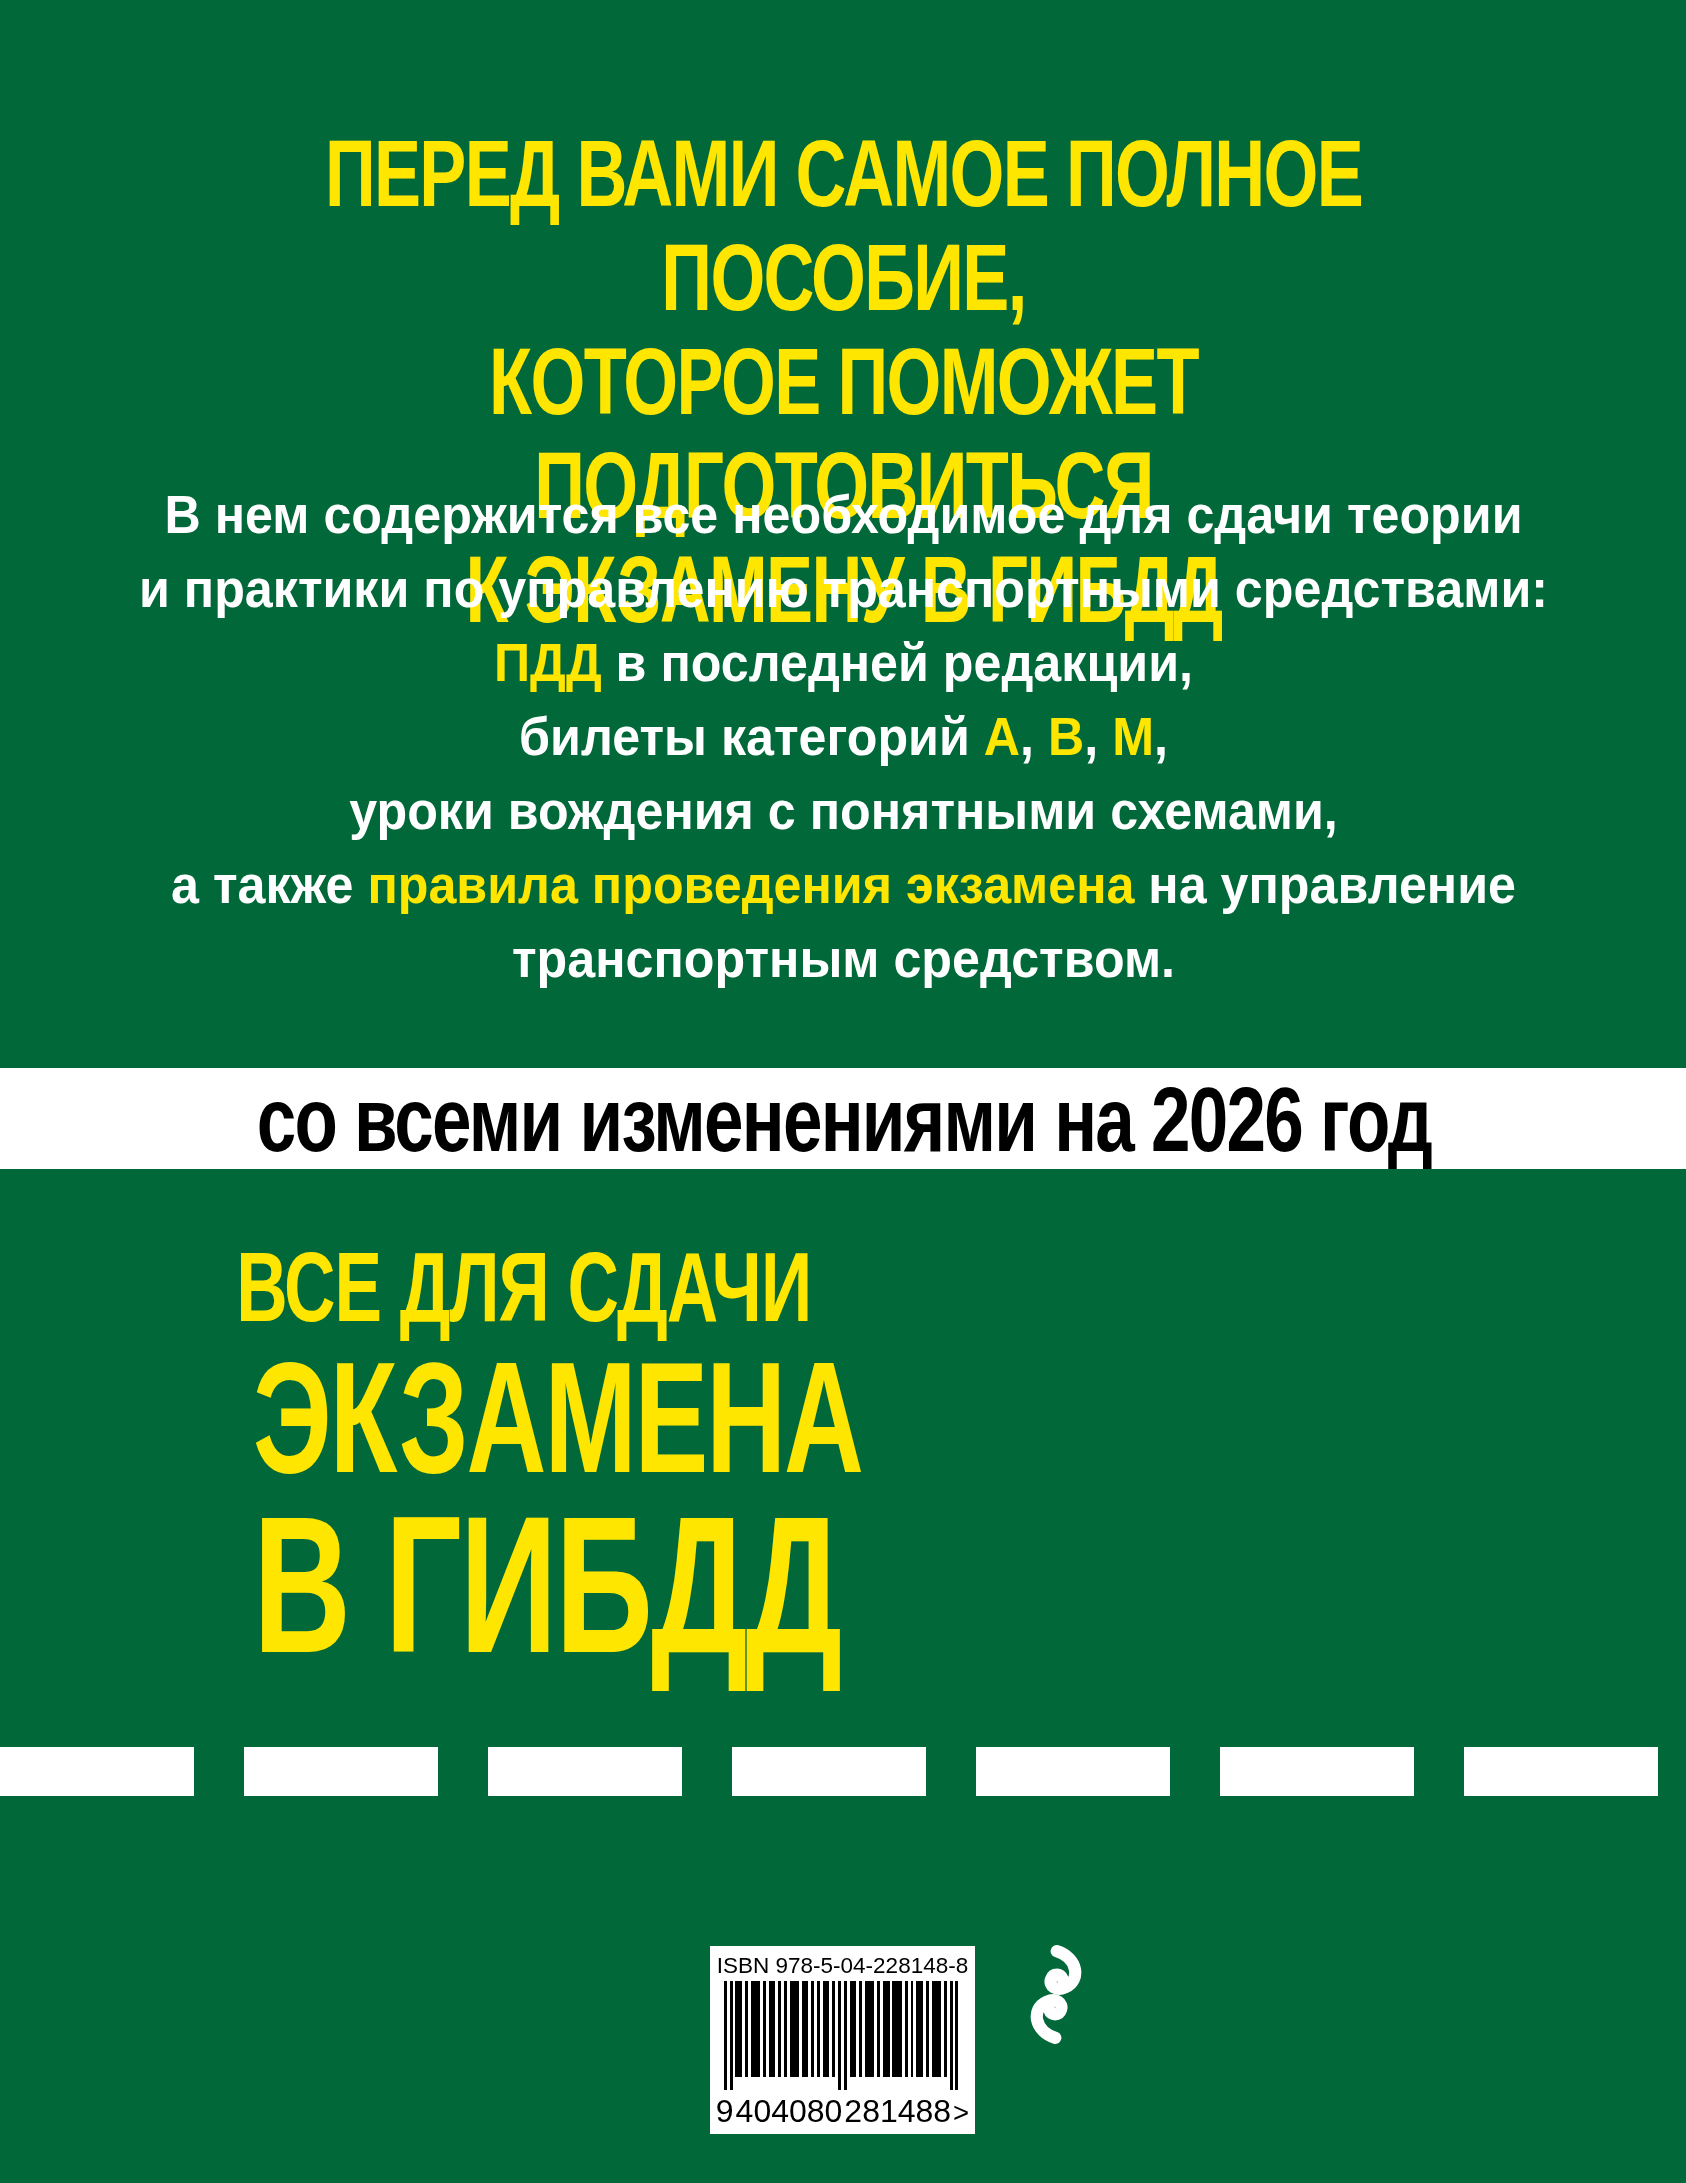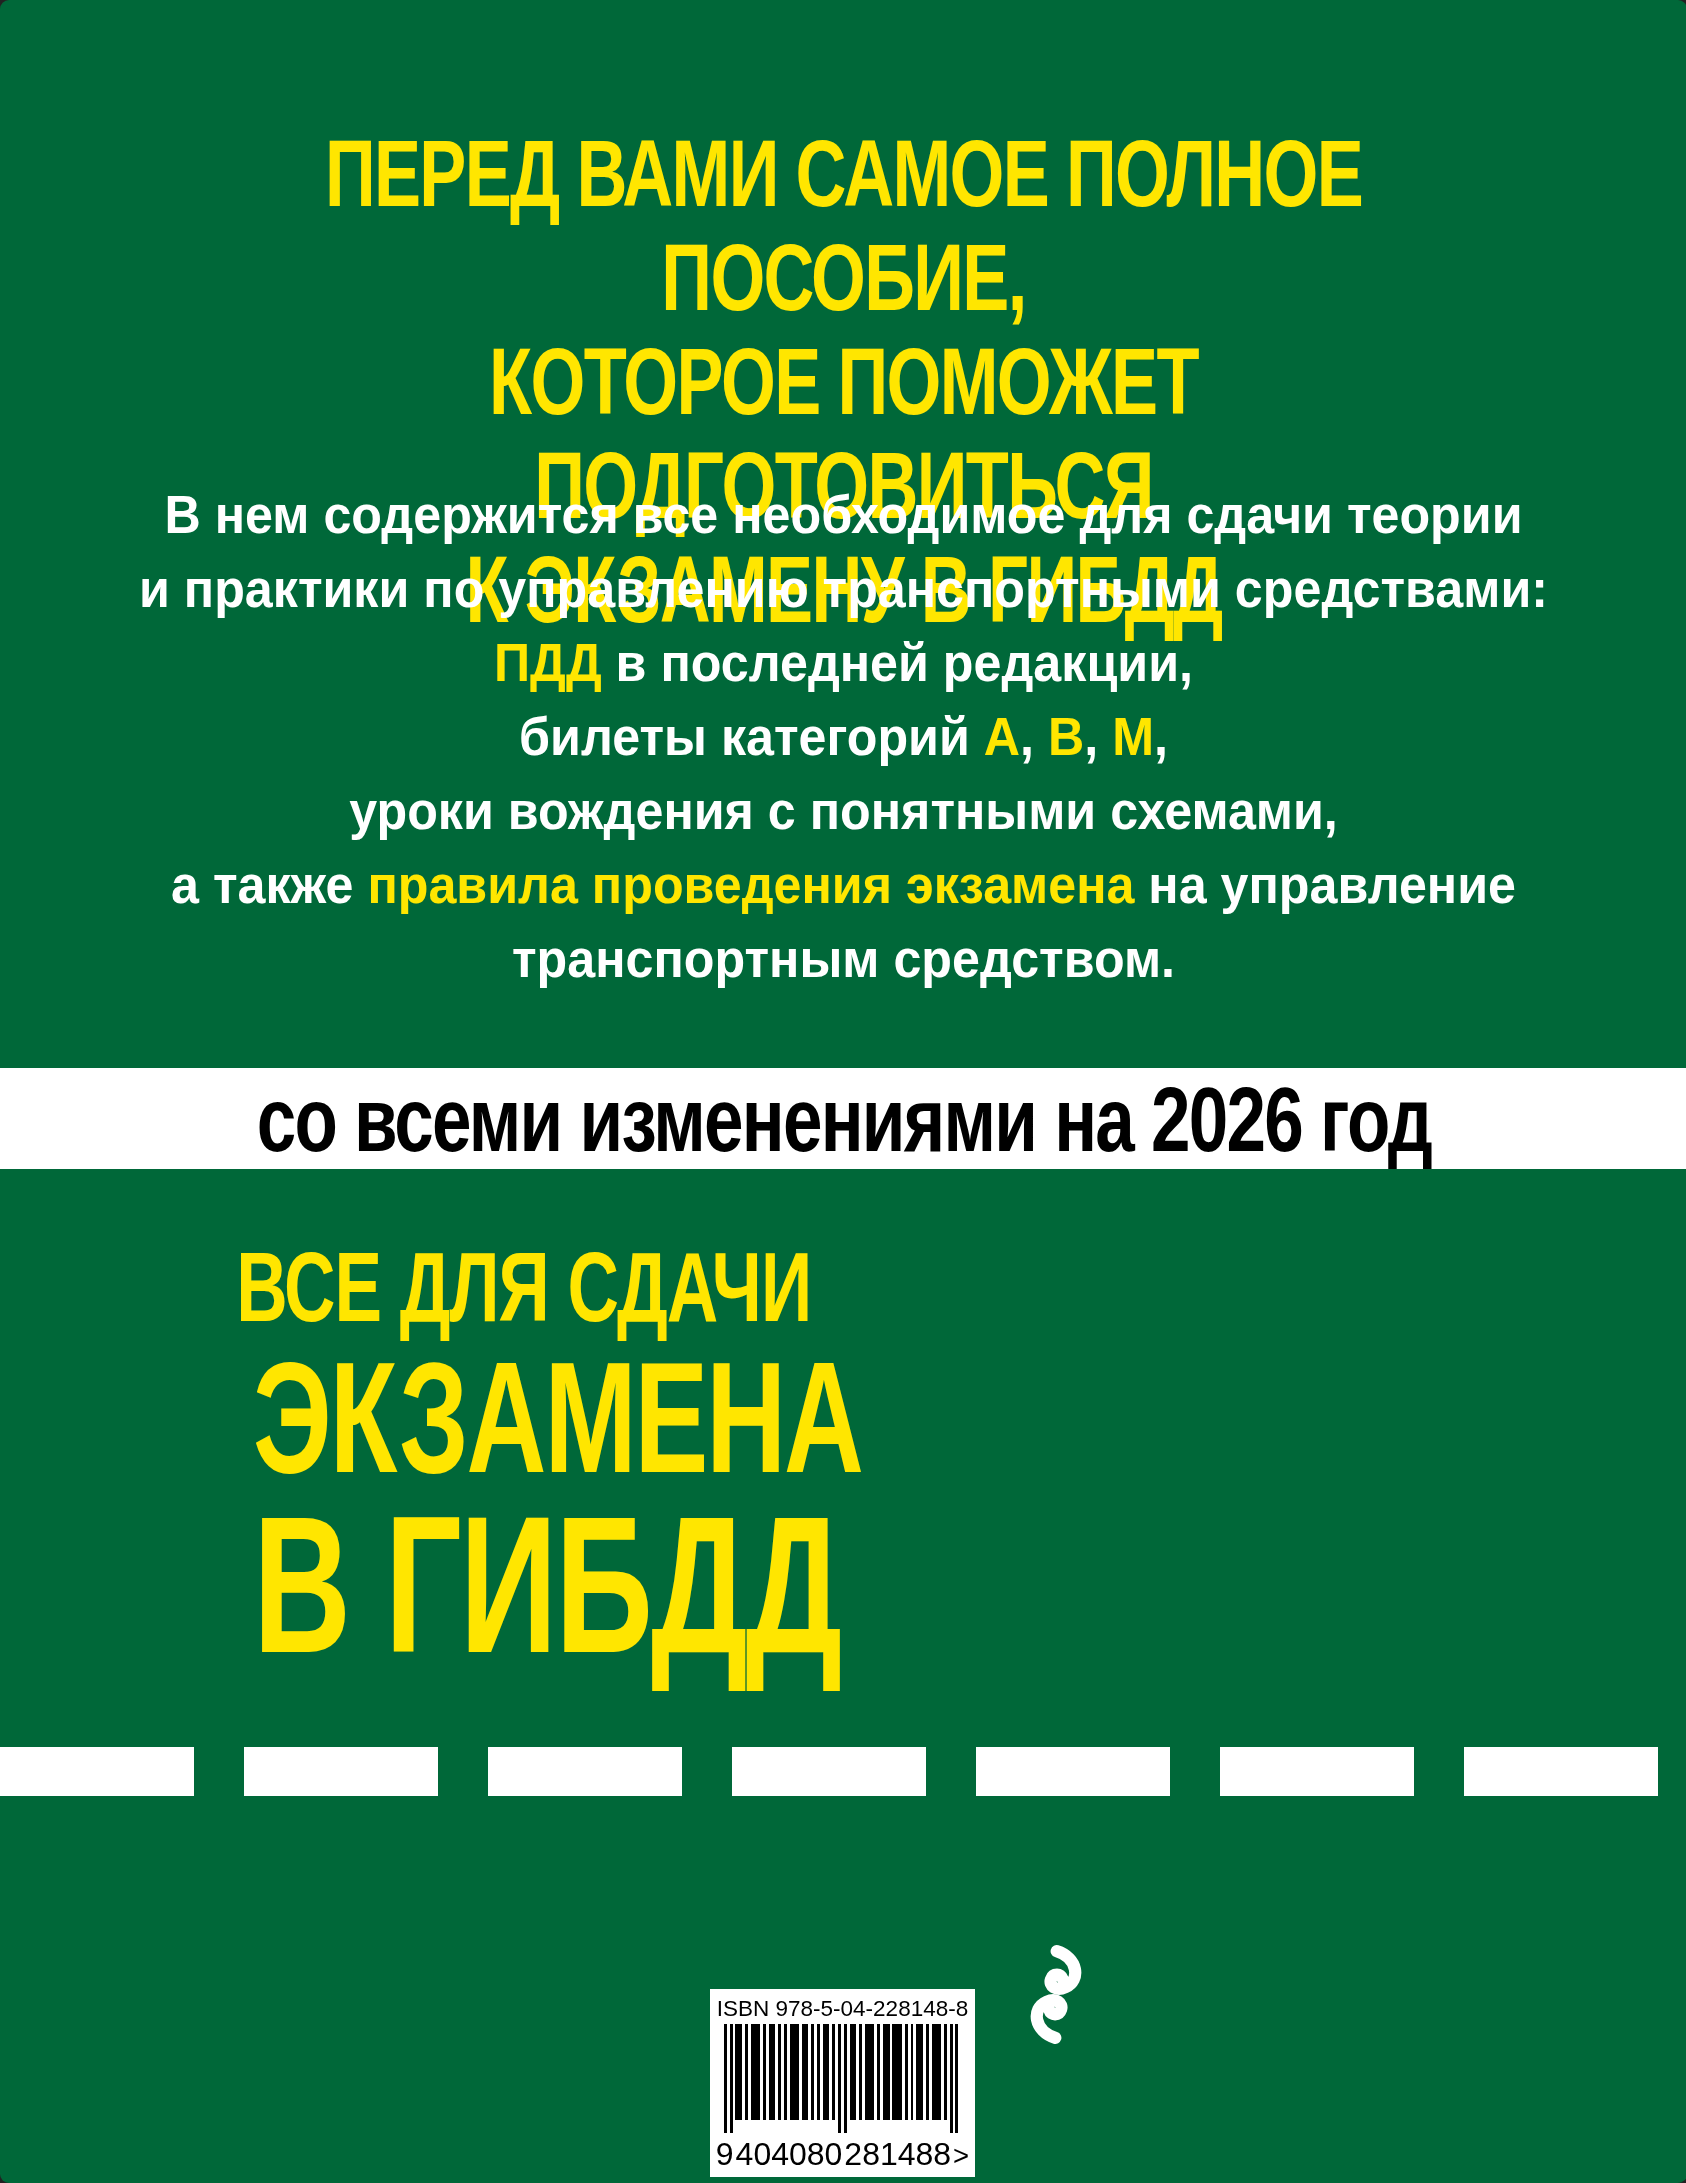--- a/index.html
+++ b/index.html
@@ -2,21 +2,20 @@
 <html style="font-size:11.6px"><head>
 <meta charset="utf-8">
 <style>
   html,body{margin:0;padding:0;background:#222;}
   .cover{
     position:relative;
     width:1687px;height:2183px;
     background:#006839;
     overflow:hidden;
     font-family:"Liberation Sans",sans-serif;
-    border-radius:9px;
   }
   
   .top-heading{
     position:absolute;top:122px;left:0;width:100%;
     text-align:center;
     color:#FFE600;
     font-weight:700;
     font-size:94px;line-height:104px;
     letter-spacing:-2.2px;
     transform:scaleX(.75);
@@ -55,21 +54,21 @@
   .mt-1{font-size:99px;line-height:110px;letter-spacing:-1.4px;transform:scaleX(.72);}
   .mt-2{font-size:158px;line-height:151px;letter-spacing:-2.9px;transform:scaleX(.70);}
   .mt-3{font-size:194px;line-height:183px;letter-spacing:-2.9px;transform:scaleX(.70);}
   
   .dashes{
     position:absolute;top:1747px;left:0;width:100%;height:49px;
     background:repeating-linear-gradient(to right,#ffffff 0 194px,rgba(0,0,0,0) 194px 244px);
   }
   
   .barcode-box{
-    position:absolute;left:710px;top:1989px;width:265px;height:188px;
+    position:absolute;left:710px;top:1946px;width:265px;height:188px;
     background:#ffffff;
     display:flex;flex-direction:column;align-items:center;
   }
   .isbn{
     margin-top:7.2px;
     font-size:22.5px;line-height:26px;
     color:#000;
     white-space:nowrap;
   }
   .bars{margin-top:2.2px;width:241px;height:110px;display:block;}

